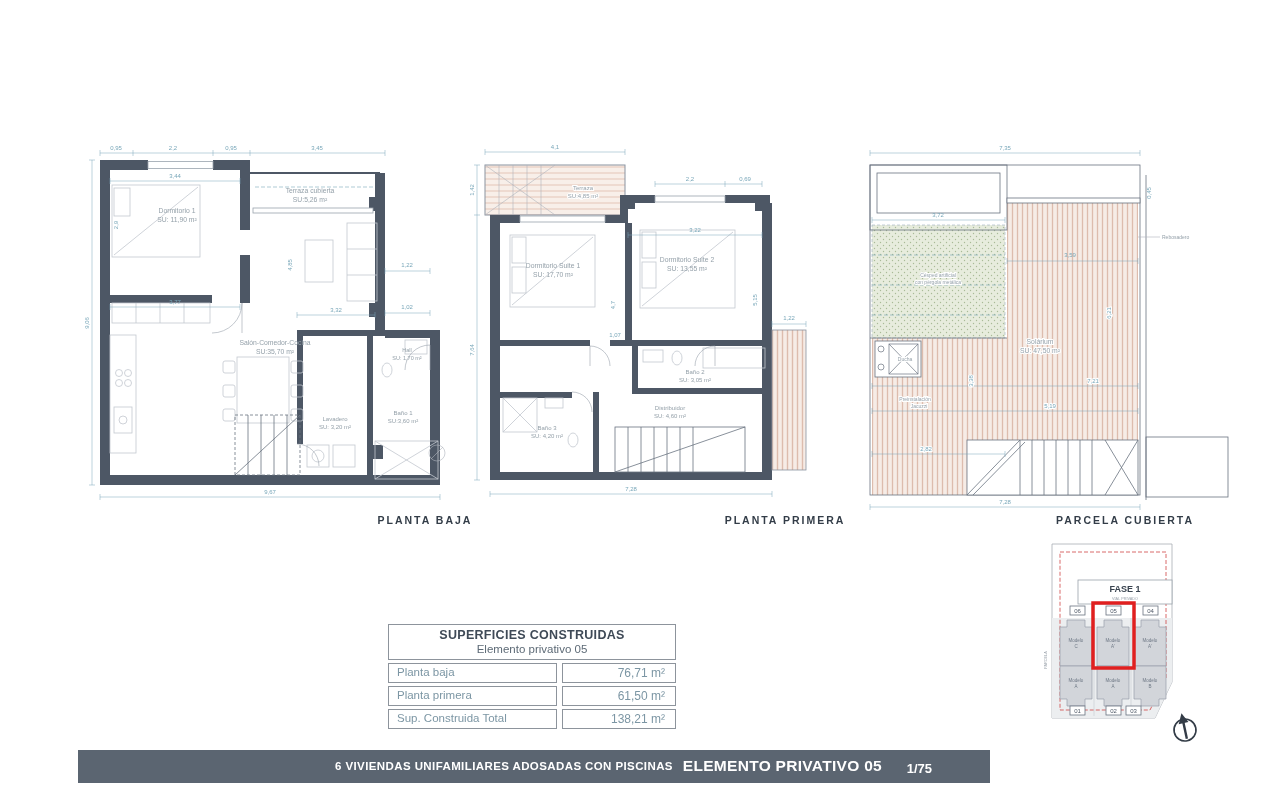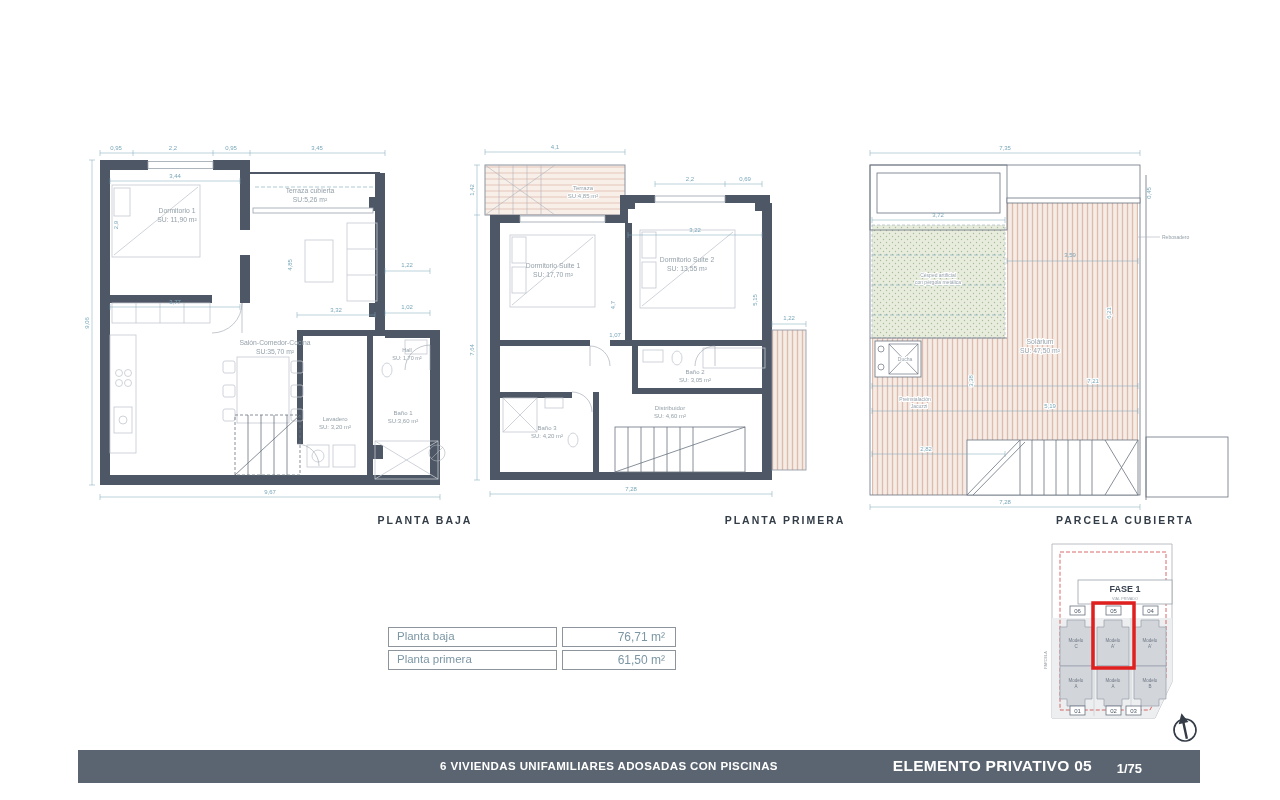--- a/index.html
+++ b/index.html
@@ -371,27 +371,35 @@
   <text class="rooms halo" x="64" y="263">Jacuzzi</text>
   <text class="rooms halo" x="83" y="132">Césped artificial</text>
   <text class="rooms halo" x="83" y="139">con pérgola metálica</text>
 </svg>
 
 <div class="plan-title" style="left:315px;top:514px">PLANTA BAJA</div>
 <div class="plan-title" style="left:675px;top:514px">PLANTA PRIMERA</div>
 <div class="plan-title" style="left:1015px;top:514px">PARCELA CUBIERTA</div>
 
 <div class="stable" style="left:388px;top:624px;width:288px">
+  <div class="st-head">
+    <div class="st-title">SUPERFICIES CONSTRUIDAS</div>
+    <div class="st-sub">Elemento privativo 05</div>
+  </div>
   <div class="st-row">
     <div class="st-label">Planta baja</div>
     <div class="st-value">76,71 m²</div>
   </div>
   <div class="st-row">
     <div class="st-label">Planta primera</div>
     <div class="st-value">61,50 m²</div>
+  </div>
+  <div class="st-row">
+    <div class="st-label">Sup. Construida Total</div>
+    <div class="st-value">138,21 m²</div>
   </div>
 </div>
 
 <svg class="plan-svg" style="left:1040px;top:530px;width:180px;height:220px" viewBox="0 0 180 220">
   <polygon points="12,14 132,14 132,152 115,188 12,188" fill="#ffffff" stroke="#a8adb4" stroke-width=".8"></polygon>
   <polygon points="12,88 132,88 132,152 115,188 12,188" fill="#eceef0"></polygon>
   <polygon points="20,22 126,22 126,148 110,180 20,180" fill="none" stroke="#cf4444" stroke-width=".8" stroke-dasharray="4 2"></polygon>
   <line x1="54" y1="88" x2="54" y2="186" stroke="#c6cad0" stroke-width=".6"></line>
   <line x1="91" y1="88" x2="91" y2="184" stroke="#c6cad0" stroke-width=".6"></line>
 
@@ -445,17 +453,17 @@
 
   <text transform="rotate(-90 7 130)" x="7" y="130" text-anchor="middle" style="font-size:3.8px;fill:#99a1aa">PARCELA</text>
 
   <g transform="rotate(-12 145 200)">
     <circle cx="145" cy="200" r="11" fill="none" stroke="#333c47" stroke-width="1.6"></circle>
     <line x1="145" y1="209" x2="145" y2="191" stroke="#333c47" stroke-width="2.4"></line>
     <polygon points="140,193 150,193 145,183" fill="#333c47"></polygon>
   </g>
 </svg>
 
-<div class="footer" style="left:78px;top:750px;width:1122px;height:33px">
+<div class="footer" style="left:78px;top:750px;width:912px;height:33px">
   <div class="f-project">6 VIVIENDAS UNIFAMILIARES ADOSADAS CON PISCINAS</div>
   <div class="f-sheet">ELEMENTO PRIVATIVO 05</div>
   <div class="f-page">1/75</div>
 </div>
 
 </body></html>

